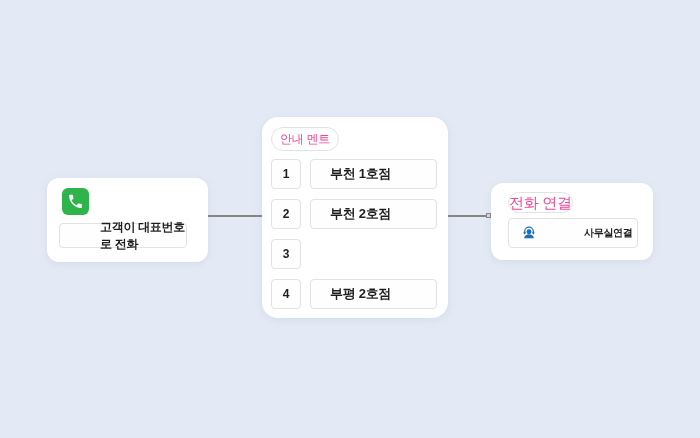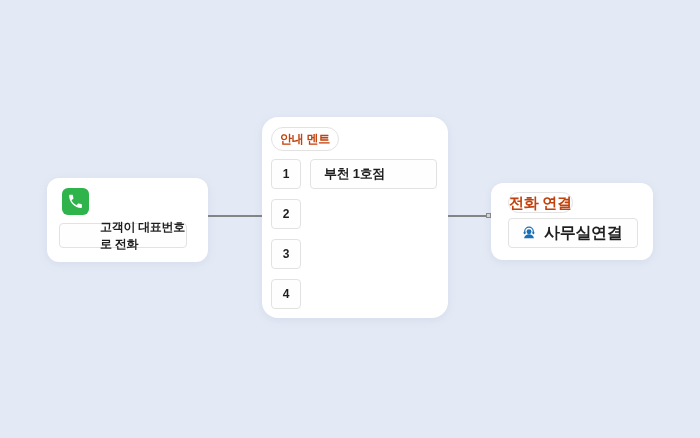--- a/index.html
+++ b/index.html
@@ -8,21 +8,21 @@
     font-family:"Liberation Sans","DejaVu Sans",sans-serif;overflow:hidden;
     color:#1e1e1e;
   }
   .card{
     position:absolute;background:#ffffff;border-radius:12px;
     box-shadow:0 2px 10px rgba(80,100,150,0.10);
   }
   .card.big{border-radius:16px;}
   .chip{
     display:inline-block;border:1px solid #e2e2e2;border-radius:12px;background:#fff;
-    font-weight:700;color:#c2410c;white-space:nowrap;
+    font-weight:400;color:#ec4899;white-space:nowrap;
   }
   .field{
     border:1px solid #e2e2e2;border-radius:4px;background:#fefefe;
     display:flex;align-items:center;font-weight:700;color:#1e1e1e;
     box-sizing:border-box;
     padding-left:40px;
   }
   
   .node-left{left:47px;top:178px;width:161px;height:84px;}
   .phone-badge{
@@ -37,28 +37,28 @@
   .node-mid{left:262px;top:117px;width:186px;height:201px;}
   .node-mid .chip{position:absolute;left:9px;top:10px;height:22px;line-height:22px;padding:0 8px;font-size:12px;letter-spacing:-0.3px;}
   .menu-rows{position:absolute;left:9px;top:42px;width:168px;}
   .menu-row{display:flex;margin-bottom:10px;}
   .num-box{
     width:30px;height:30px;border:1px solid #e2e2e2;border-radius:4px;background:#fefefe;
     display:flex;align-items:center;justify-content:center;font-weight:700;font-size:12px;
     box-sizing:border-box;flex:0 0 30px;
   }
   .menu-row .field{
-    margin-left:9px;width:127px;height:30px;padding-left:13px;font-size:13px;letter-spacing:-0.3px;
+    margin-left:9px;width:127px;height:30px;padding-left:19px;font-size:13px;letter-spacing:-0.3px;
   }
   
   .node-right{left:491px;top:183px;width:162px;height:77px;}
   .node-right .chip{position:absolute;left:17px;top:9px;height:19px;line-height:19px;padding:0 0;font-size:15px;letter-spacing:-0.3px;}
   .connect-box{
     position:absolute;left:17px;top:35px;width:130px;height:30px;padding-left:12px;
-    font-size:16px;letter-spacing:-0.3px;
+    font-size:10px;letter-spacing:-0.3px;gap:40px;
   }
   .agent-icon{display:inline-flex;margin-right:7px;}
   
   .link{position:absolute;height:2px;background:#858585;}
   .link-1{left:205px;top:215px;width:57px;}
   .link-2{left:448px;top:215px;width:43px;}
   .link-dot{
     position:absolute;width:5px;height:5px;background:#d6d6d6;border:1px solid #8a8a8a;
     box-sizing:border-box;
   }
@@ -87,26 +87,28 @@
 
   <div class="card big node-mid">
     <span class="chip">안내 멘트</span>
     <div class="menu-rows">
       <div class="menu-row">
         <div class="num-box">1</div>
         <div class="field">부천 1호점</div>
       </div>
       <div class="menu-row">
         <div class="num-box">2</div>
+        <div class="field">부천 2호점</div>
       </div>
       <div class="menu-row">
         <div class="num-box">3</div>
       </div>
       <div class="menu-row">
         <div class="num-box">4</div>
+        <div class="field">부평 2호점</div>
       </div>
     </div>
   </div>
 
   <div class="card node-right">
     <span class="chip">전화 연결</span>
     <div class="field connect-box">
       <span class="agent-icon" style="color: rgb(26, 111, 181);">
         <svg width="16" height="16" viewBox="0 0 24 24" fill="currentColor" aria-hidden="true">
           <circle cx="12" cy="10.2" r="3.7"></circle>

